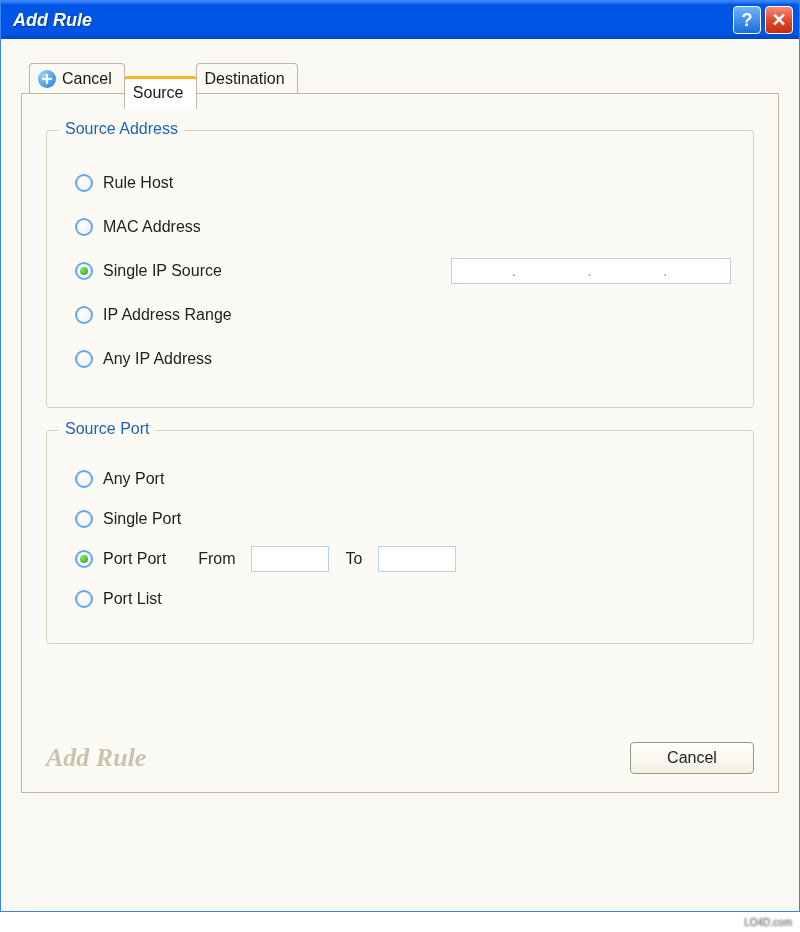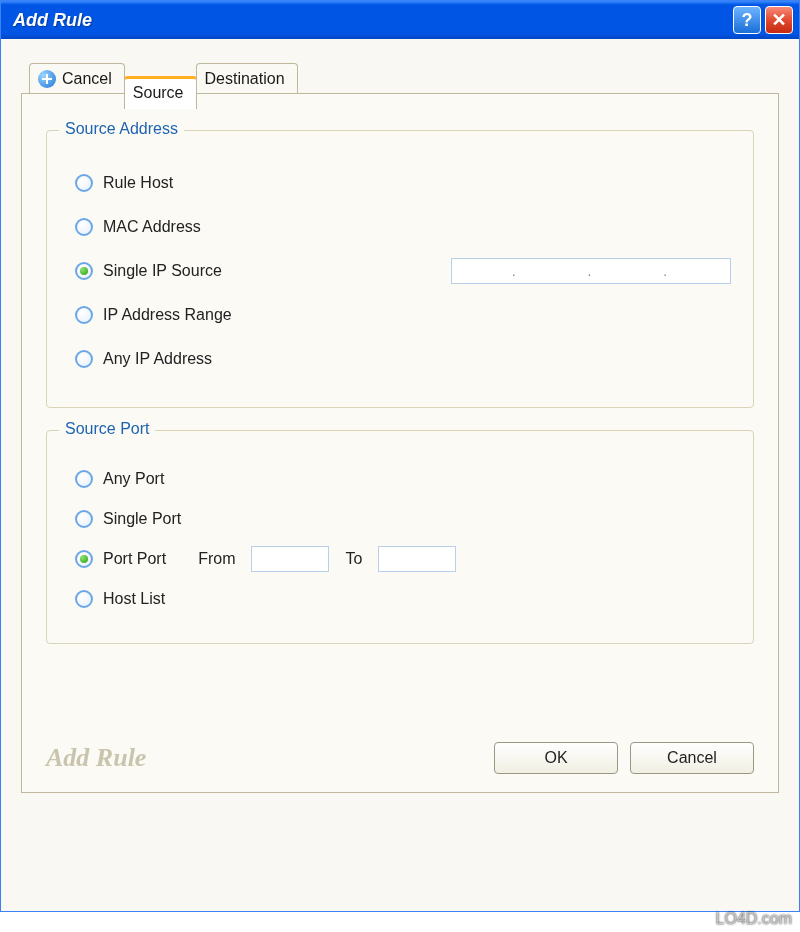--- a/index.html
+++ b/index.html
@@ -216,21 +216,21 @@
     font-size: 16px;
     color: #222;
     display: flex;
     align-items: center;
     justify-content: center;
   }
   .btn.ok { padding: 0 44px; }
   .watermark-copy {
     position: absolute;
     right: 8px; bottom: 4px;
-    font-size: 16px;
+    font-size: 10px;
     color: rgba(255,255,255,0.6);
     text-shadow: 0 0 2px #000;
   }
 </style>
 </head>
 <body>
 
 <div class="window">
 
   <div class="titlebar">
@@ -309,30 +309,27 @@
           <div class="inline-fields">
             <span class="lab">From</span>
             <input class="small-input" type="text" value="" style="">
             <span class="lab">To</span>
             <input class="small-input" type="text" value="" style="">
           </div>
         </div>
 
         <div class="radio-row">
           <span class="radio"></span>
-          <span>Host List</span>
+          <span>Port List</span>
         </div>
       </div>
 
       <div class="footer">
         <div class="watermark">Add Rule</div>
         <div class="spacer"></div>
-        <div class="btn ok">
-          <span>OK</span>
-        </div>
         <div class="btn">
           <span>Cancel</span>
         </div>
       </div>
 
     </div>
 
   </div>
 </div>
 

